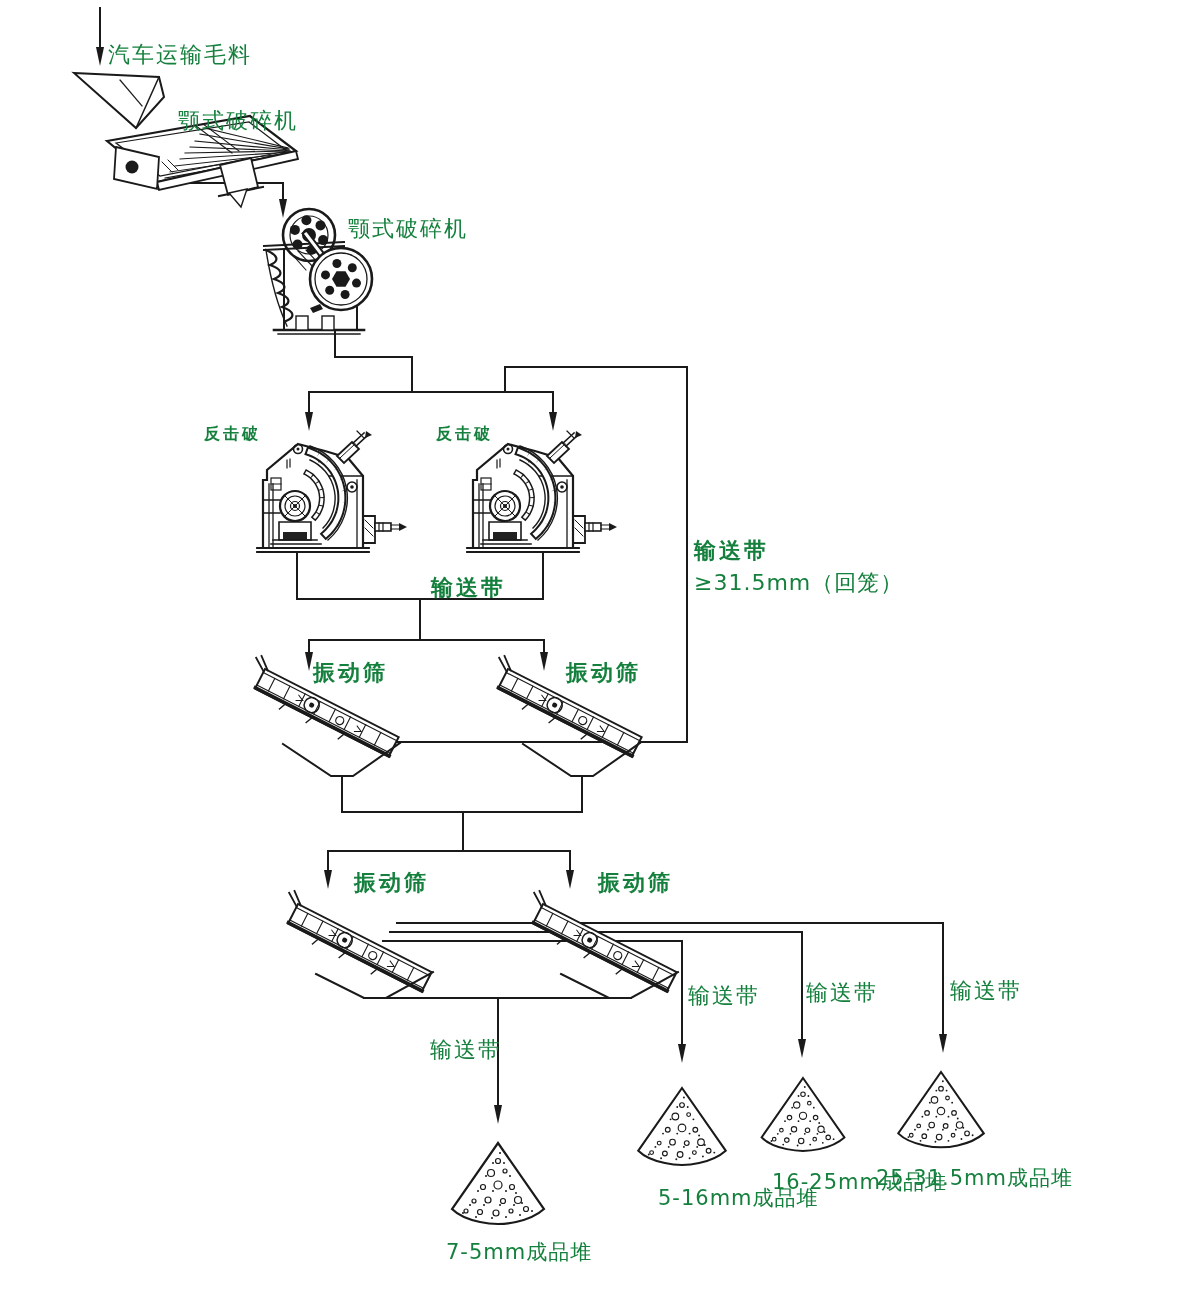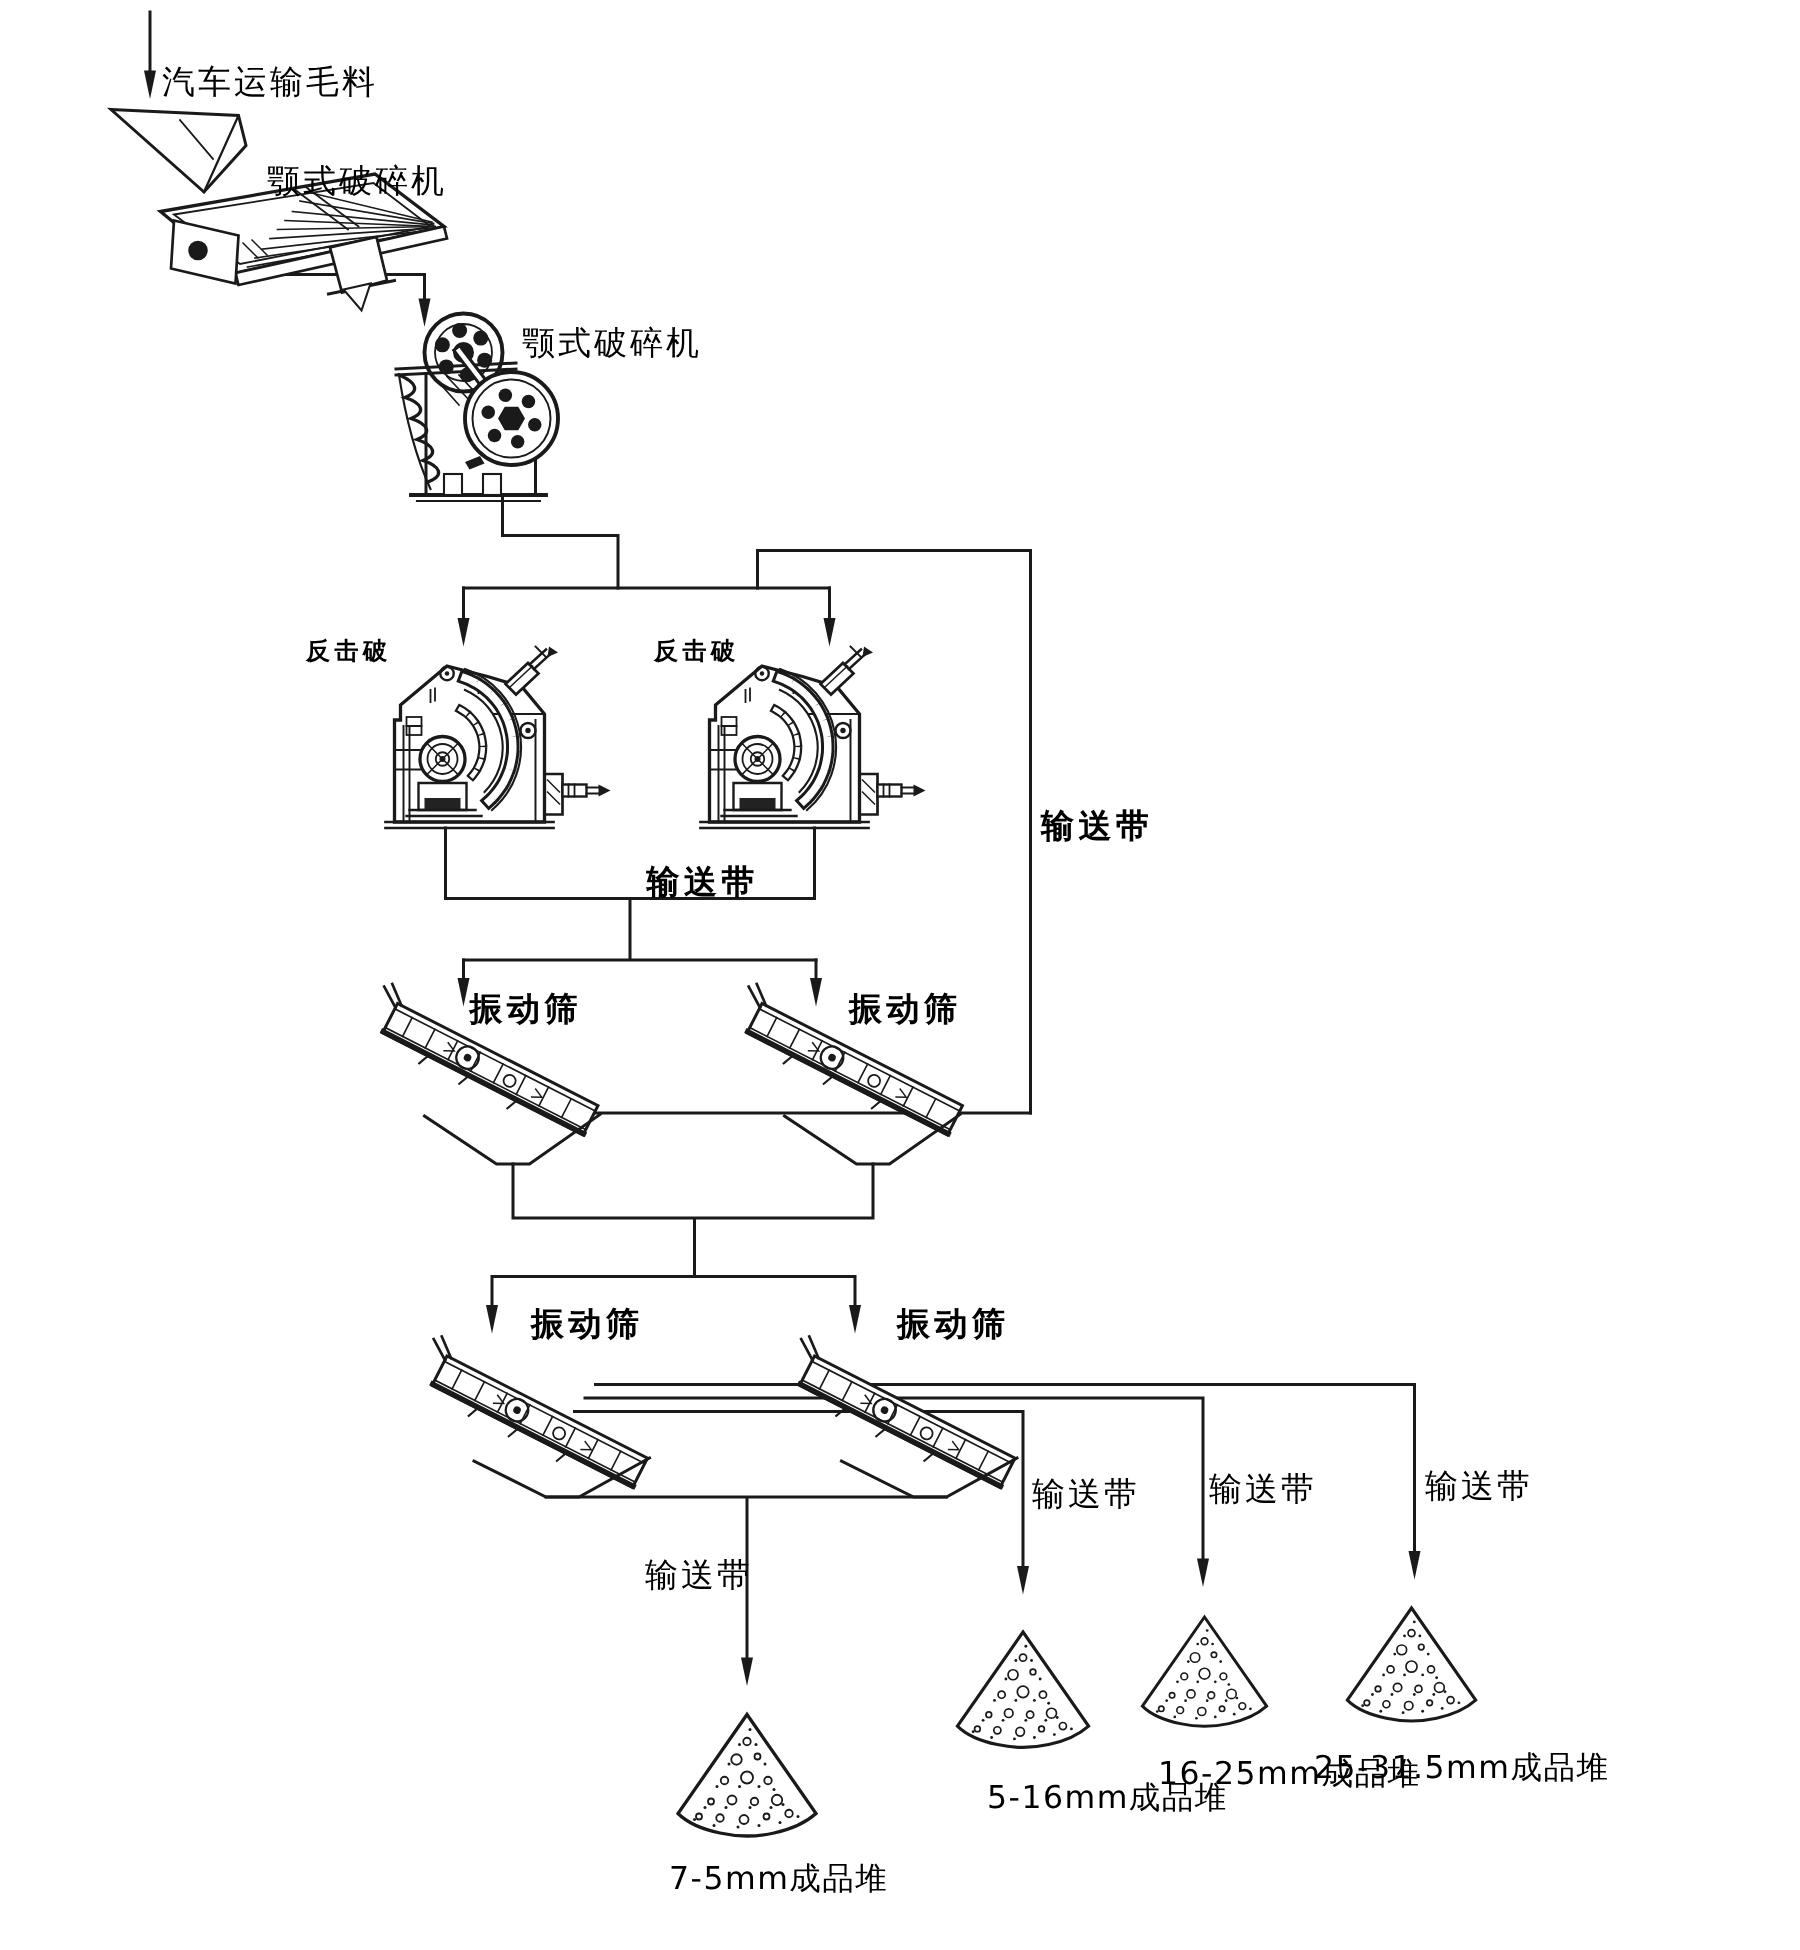--- a/index.html
+++ b/index.html
@@ -1,20 +1,20 @@
 <!DOCTYPE html>
 <html style="--line: #1a1a1a; --bg: #ffffff;"><head>
 <meta charset="utf-8">
 <style>
   :root{ --line:#1a1a1a; --bg:#ffffff; }
   html,body{margin:0;padding:0;background:#f2f2f2;}
   .canvas{position:relative;width:1200px;height:1300px;background:var(--bg);
           font-family:"DejaVu Sans",sans-serif;overflow:hidden;}
   svg{position:absolute;left:0;top:0;}
-  .lbl{position:absolute;color:#000000;white-space:nowrap;letter-spacing:2px;
+  .lbl{position:absolute;color:#15803d;white-space:nowrap;letter-spacing:2px;
        font-family:"DejaVu Sans",sans-serif;}
   .lbl-m{font-size:22px;}
   .lbl-l{font-size:16px;font-weight:bold;letter-spacing:3px;}
   .lbl-b{font-size:22px;font-weight:bold;letter-spacing:3px;}
   .lbl-p{font-size:21px;letter-spacing:1px;}
 </style>
 </head>
 <body>
 
 <div class="canvas">
@@ -257,20 +257,21 @@
   </g>
 </svg>
 
 <div class="lbl lbl-m" style="left:108px;top:40px;">汽车运输毛料</div>
 <div class="lbl lbl-m" style="left:178px;top:106px;">颚式破碎机</div>
 <div class="lbl lbl-m" style="left:348px;top:214px;">颚式破碎机</div>
 <div class="lbl lbl-l" style="left:204px;top:424px;">反击破</div>
 <div class="lbl lbl-l" style="left:436px;top:424px;">反击破</div>
 <div class="lbl lbl-b" style="left:431px;top:573px;">输送带</div>
 <div class="lbl lbl-b" style="left:694px;top:536px;">输送带</div>
+<div class="lbl lbl-m" style="left:694px;top:568px;letter-spacing:1px;">≥31.5mm（回笼）</div>
 <div class="lbl lbl-b" style="left:313px;top:658px;">振动筛</div>
 <div class="lbl lbl-b" style="left:566px;top:658px;">振动筛</div>
 <div class="lbl lbl-b" style="left:354px;top:868px;">振动筛</div>
 <div class="lbl lbl-b" style="left:598px;top:868px;">振动筛</div>
 <div class="lbl lbl-m" style="left:430px;top:1035px;">输送带</div>
 <div class="lbl lbl-m" style="left:688px;top:981px;">输送带</div>
 <div class="lbl lbl-m" style="left:806px;top:978px;">输送带</div>
 <div class="lbl lbl-m" style="left:950px;top:976px;">输送带</div>
 <div class="lbl lbl-p" style="left:446px;top:1238px;">7-5mm成品堆</div>
 <div class="lbl lbl-p" style="left:658px;top:1184px;">5-16mm成品堆</div>

